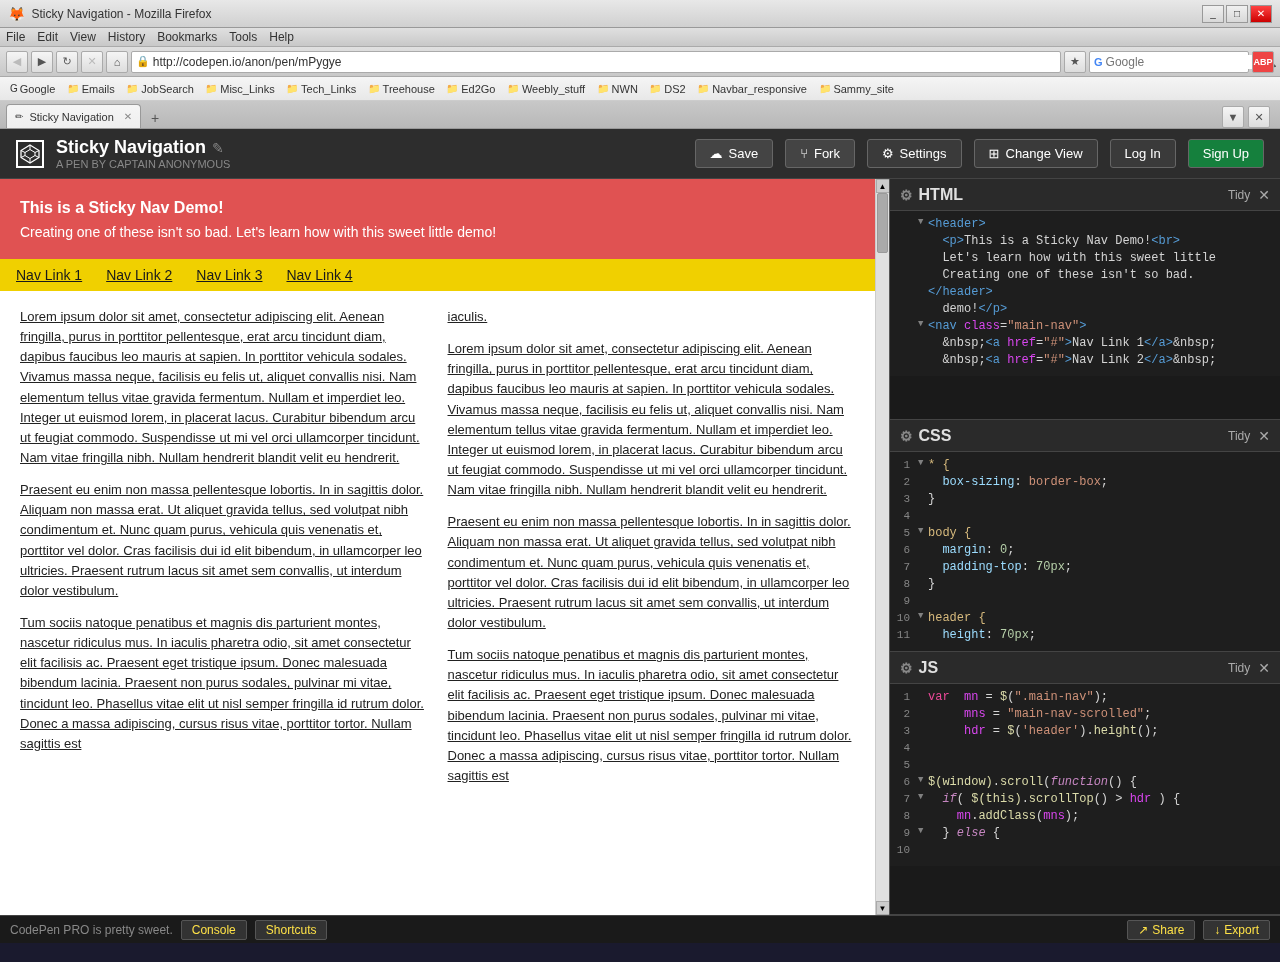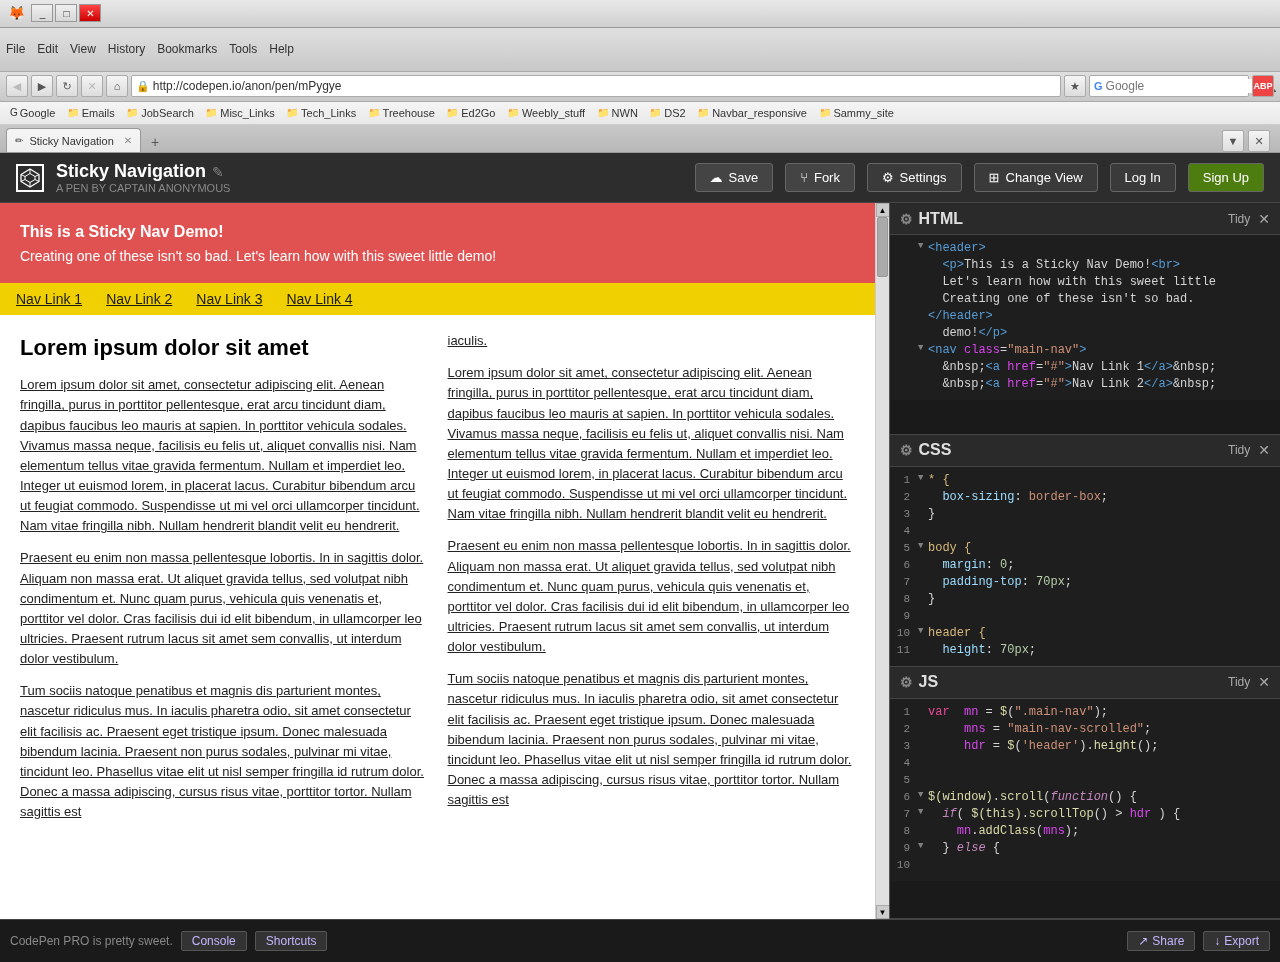--- a/index.html
+++ b/index.html
@@ -25,21 +25,21 @@
     }
     .titlebar-btn.close { background: linear-gradient(to bottom, #f44, #c00); color: white; }
 
     
     .browser-toolbar {
       background: linear-gradient(to bottom, #e0e0e0, #c8c8c8);
       padding: 3px 6px;
       display: flex;
       align-items: center;
       gap: 4px;
-      height: 44px;
+      height: 19px;
       border-bottom: 1px solid #aaa;
     }
     .browser-menu { display: flex; gap: 12px; font-size: 12px; color: #333; }
     .browser-menu span { cursor: pointer; }
 
     .nav-toolbar {
       background: linear-gradient(to bottom, #e0e0e0, #c8c8c8);
       padding: 3px 6px;
       display: flex;
       align-items: center;
@@ -123,21 +123,21 @@
     .cp-subtitle { color: #888; font-size: 11px; }
     .cp-header-spacer { flex: 1; }
     .cp-btn {
       background: #444; color: white; border: 1px solid #666;
       padding: 6px 14px; border-radius: 3px; cursor: pointer; font-size: 13px;
       display: flex; align-items: center; gap: 6px;
     }
     .cp-btn.settings-btn { background: #3a3a3a; }
     .cp-btn.changeview-btn { background: #3a3a3a; }
     .cp-btn.login-btn { background: #3a3a3a; }
-    .cp-btn.signup-btn { background: #4d7c0f; }
+    .cp-btn.signup-btn { background: #15803d; }
 
     
     .codepen-main { display: flex; flex: 1; overflow: hidden; }
 
     
     .preview-pane {
       flex: 1; background: white; overflow: hidden; display: flex; flex-direction: column;
       border-right: 1px solid #555;
     }
 
@@ -209,37 +209,38 @@
     .property-value { color: #ce9178; }
     .num-value { color: #b5cea8; }
 
     
     .arrow { color: #808080; width: 10px; font-size: 9px; }
 
     
     .codepen-statusbar {
       background: #1a1a1a; border-top: 1px solid #444;
       display: flex; align-items: center; padding: 0 10px;
-      height: 43px; gap: 8px;
+      height: 28px; gap: 8px;
     }
     .status-text { color: #888; font-size: 12px; }
     .status-btn {
-      background: #333; color: #c4b5fd; border: 1px solid #555;
+      background: #333; color: #fde047; border: 1px solid #555;
       padding: 2px 10px; border-radius: 2px; cursor: pointer; font-size: 12px;
       display: flex; align-items: center; gap: 4px;
     }
     .status-spacer { flex: 1; }
   </style>
 </head>
 <body>
 
 <div style="width:1280px; height:962px; display:flex; flex-direction:column; overflow:hidden;">
 
   <div class="browser-titlebar">
     <span style="font-size:14px;">🦊</span>
+    <span class="titlebar-text">Sticky Navigation - Mozilla Firefox</span>
     <div class="titlebar-controls">
       <button class="titlebar-btn">_</button>
       <button class="titlebar-btn">□</button>
       <button class="titlebar-btn close">✕</button>
     </div>
   </div>
 
   <div class="browser-toolbar">
     <div class="browser-menu">
       <span>File</span>
@@ -396,21 +397,20 @@
 
             <div class="demo-nav">
               <a>Nav Link 1</a>
               <a>Nav Link 2</a>
               <a>Nav Link 3</a>
               <a>Nav Link 4</a>
             </div>
 
             <div class="demo-body">
               <div class="demo-body-col">
-                <h2 class="demo-h2">Lorem ipsum dolor sit amet</h2>
                 <p class="demo-p">Lorem ipsum dolor sit amet, consectetur adipiscing elit. Aenean fringilla, purus in porttitor pellentesque, erat arcu tincidunt diam, dapibus faucibus leo mauris at sapien. In porttitor vehicula sodales. Vivamus massa neque, facilisis eu felis ut, aliquet convallis nisi. Nam elementum tellus vitae gravida fermentum. Nullam et imperdiet leo. Integer ut euismod lorem, in placerat lacus. Curabitur bibendum arcu ut feugiat commodo. Suspendisse ut mi vel orci ullamcorper tincidunt. Nam vitae fringilla nibh. Nullam hendrerit blandit velit eu hendrerit.</p>
                 <p class="demo-p">Praesent eu enim non massa pellentesque lobortis. In in sagittis dolor. Aliquam non massa erat. Ut aliquet gravida tellus, sed volutpat nibh condimentum et. Nunc quam purus, vehicula quis venenatis et, porttitor vel dolor. Cras facilisis dui id elit bibendum, in ullamcorper leo ultricies. Praesent rutrum lacus sit amet sem convallis, ut interdum dolor vestibulum.</p>
                 <p class="demo-p">Tum sociis natoque penatibus et magnis dis parturient montes, nascetur ridiculus mus. In iaculis pharetra odio, sit amet consectetur elit facilisis ac. Praesent eget tristique ipsum. Donec malesuada bibendum lacinia. Praesent non purus sodales, pulvinar mi vitae, tincidunt leo. Phasellus vitae elit ut nisl semper fringilla id rutrum dolor. Donec a massa adipiscing, cursus risus vitae, porttitor tortor. Nullam sagittis est</p>
               </div>
               <div class="demo-body-col">
                 <p class="demo-p">iaculis.</p>
                 <p class="demo-p">Lorem ipsum dolor sit amet, consectetur adipiscing elit. Aenean fringilla, purus in porttitor pellentesque, erat arcu tincidunt diam, dapibus faucibus leo mauris at sapien. In porttitor vehicula sodales. Vivamus massa neque, facilisis eu felis ut, aliquet convallis nisi. Nam elementum tellus vitae gravida fermentum. Nullam et imperdiet leo. Integer ut euismod lorem, in placerat lacus. Curabitur bibendum arcu ut feugiat commodo. Suspendisse ut mi vel orci ullamcorper tincidunt. Nam vitae fringilla nibh. Nullam hendrerit blandit velit eu hendrerit.</p>
                 <p class="demo-p">Praesent eu enim non massa pellentesque lobortis. In in sagittis dolor. Aliquam non massa erat. Ut aliquet gravida tellus, sed volutpat nibh condimentum et. Nunc quam purus, vehicula quis venenatis et, porttitor vel dolor. Cras facilisis dui id elit bibendum, in ullamcorper leo ultricies. Praesent rutrum lacus sit amet sem convallis, ut interdum dolor vestibulum.</p>
                 <p class="demo-p">Tum sociis natoque penatibus et magnis dis parturient montes, nascetur ridiculus mus. In iaculis pharetra odio, sit amet consectetur elit facilisis ac. Praesent eget tristique ipsum. Donec malesuada bibendum lacinia. Praesent non purus sodales, pulvinar mi vitae, tincidunt leo. Phasellus vitae elit ut nisl semper fringilla id rutrum dolor. Donec a massa adipiscing, cursus risus vitae, porttitor tortor. Nullam sagittis est</p>
               </div>

